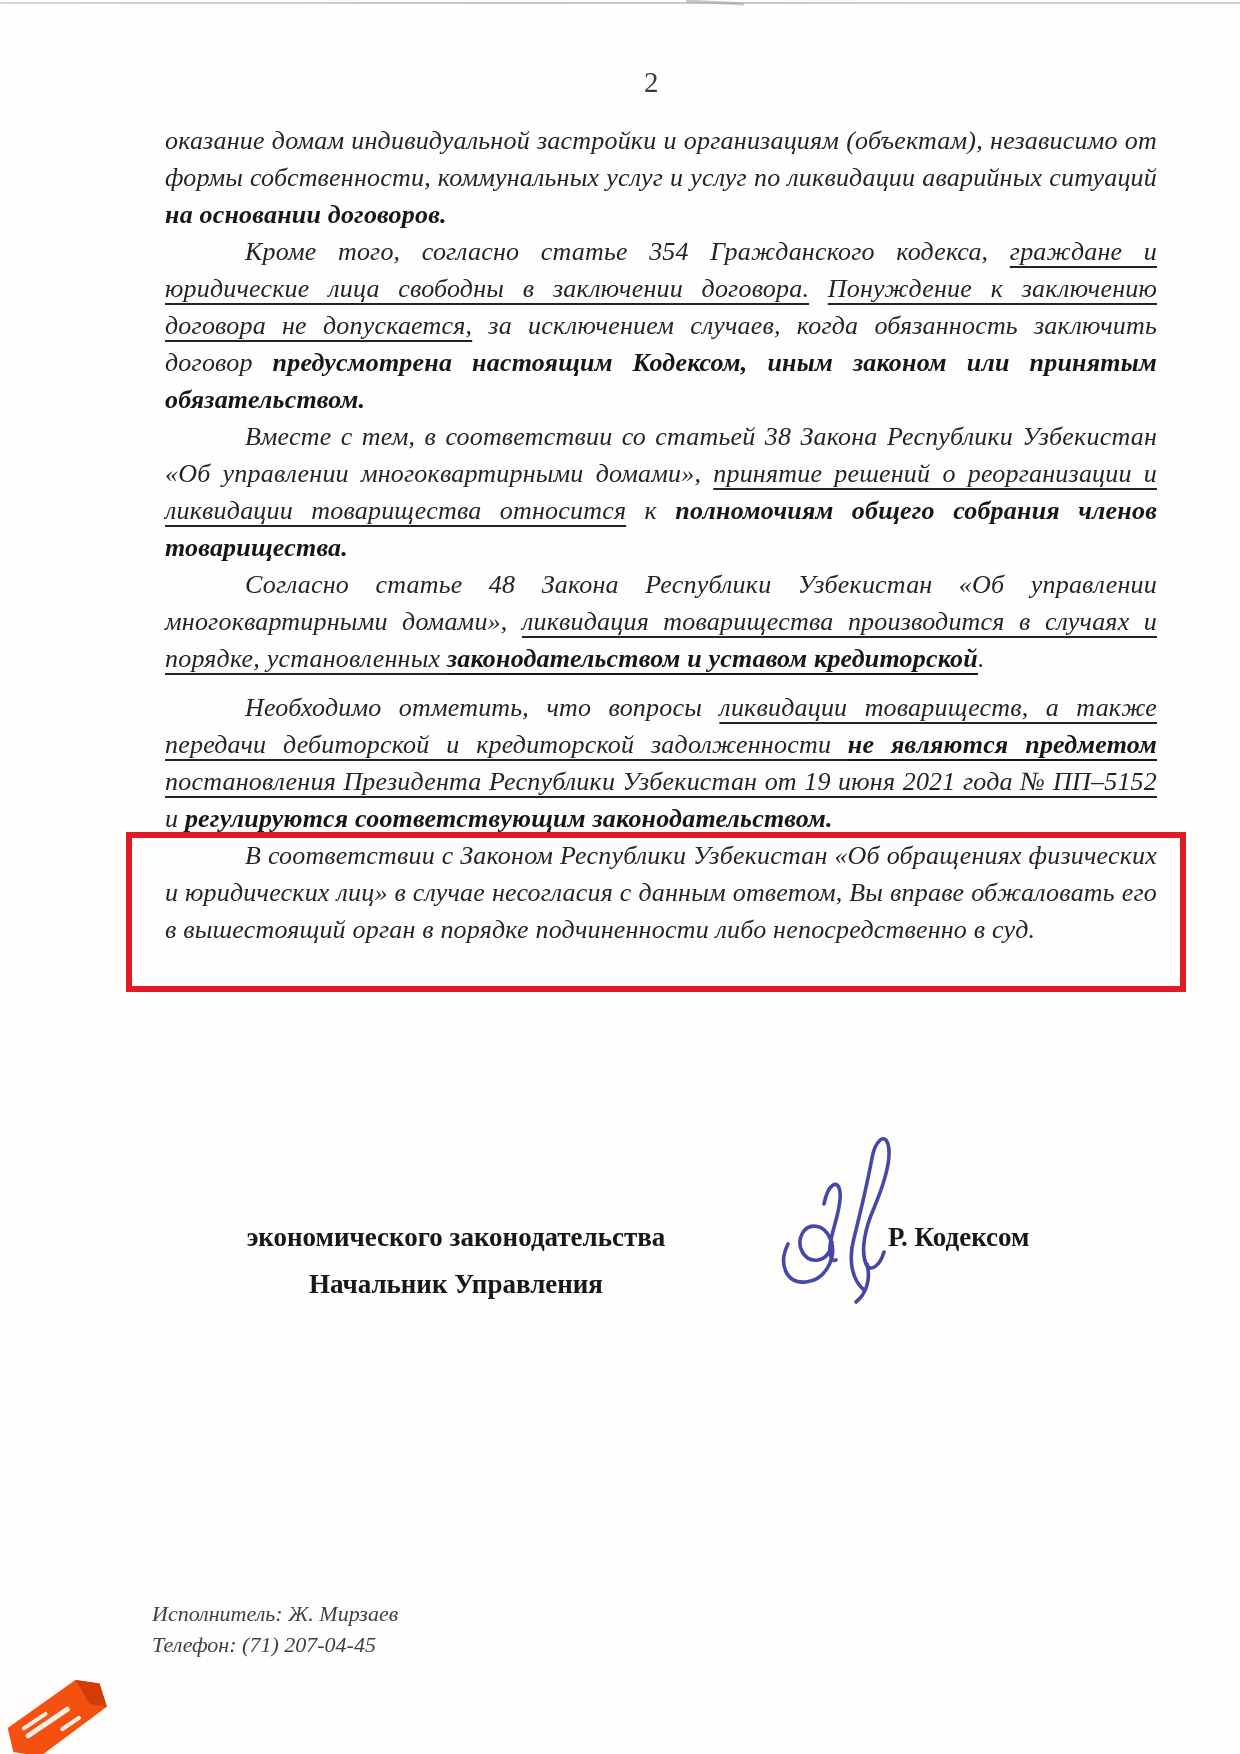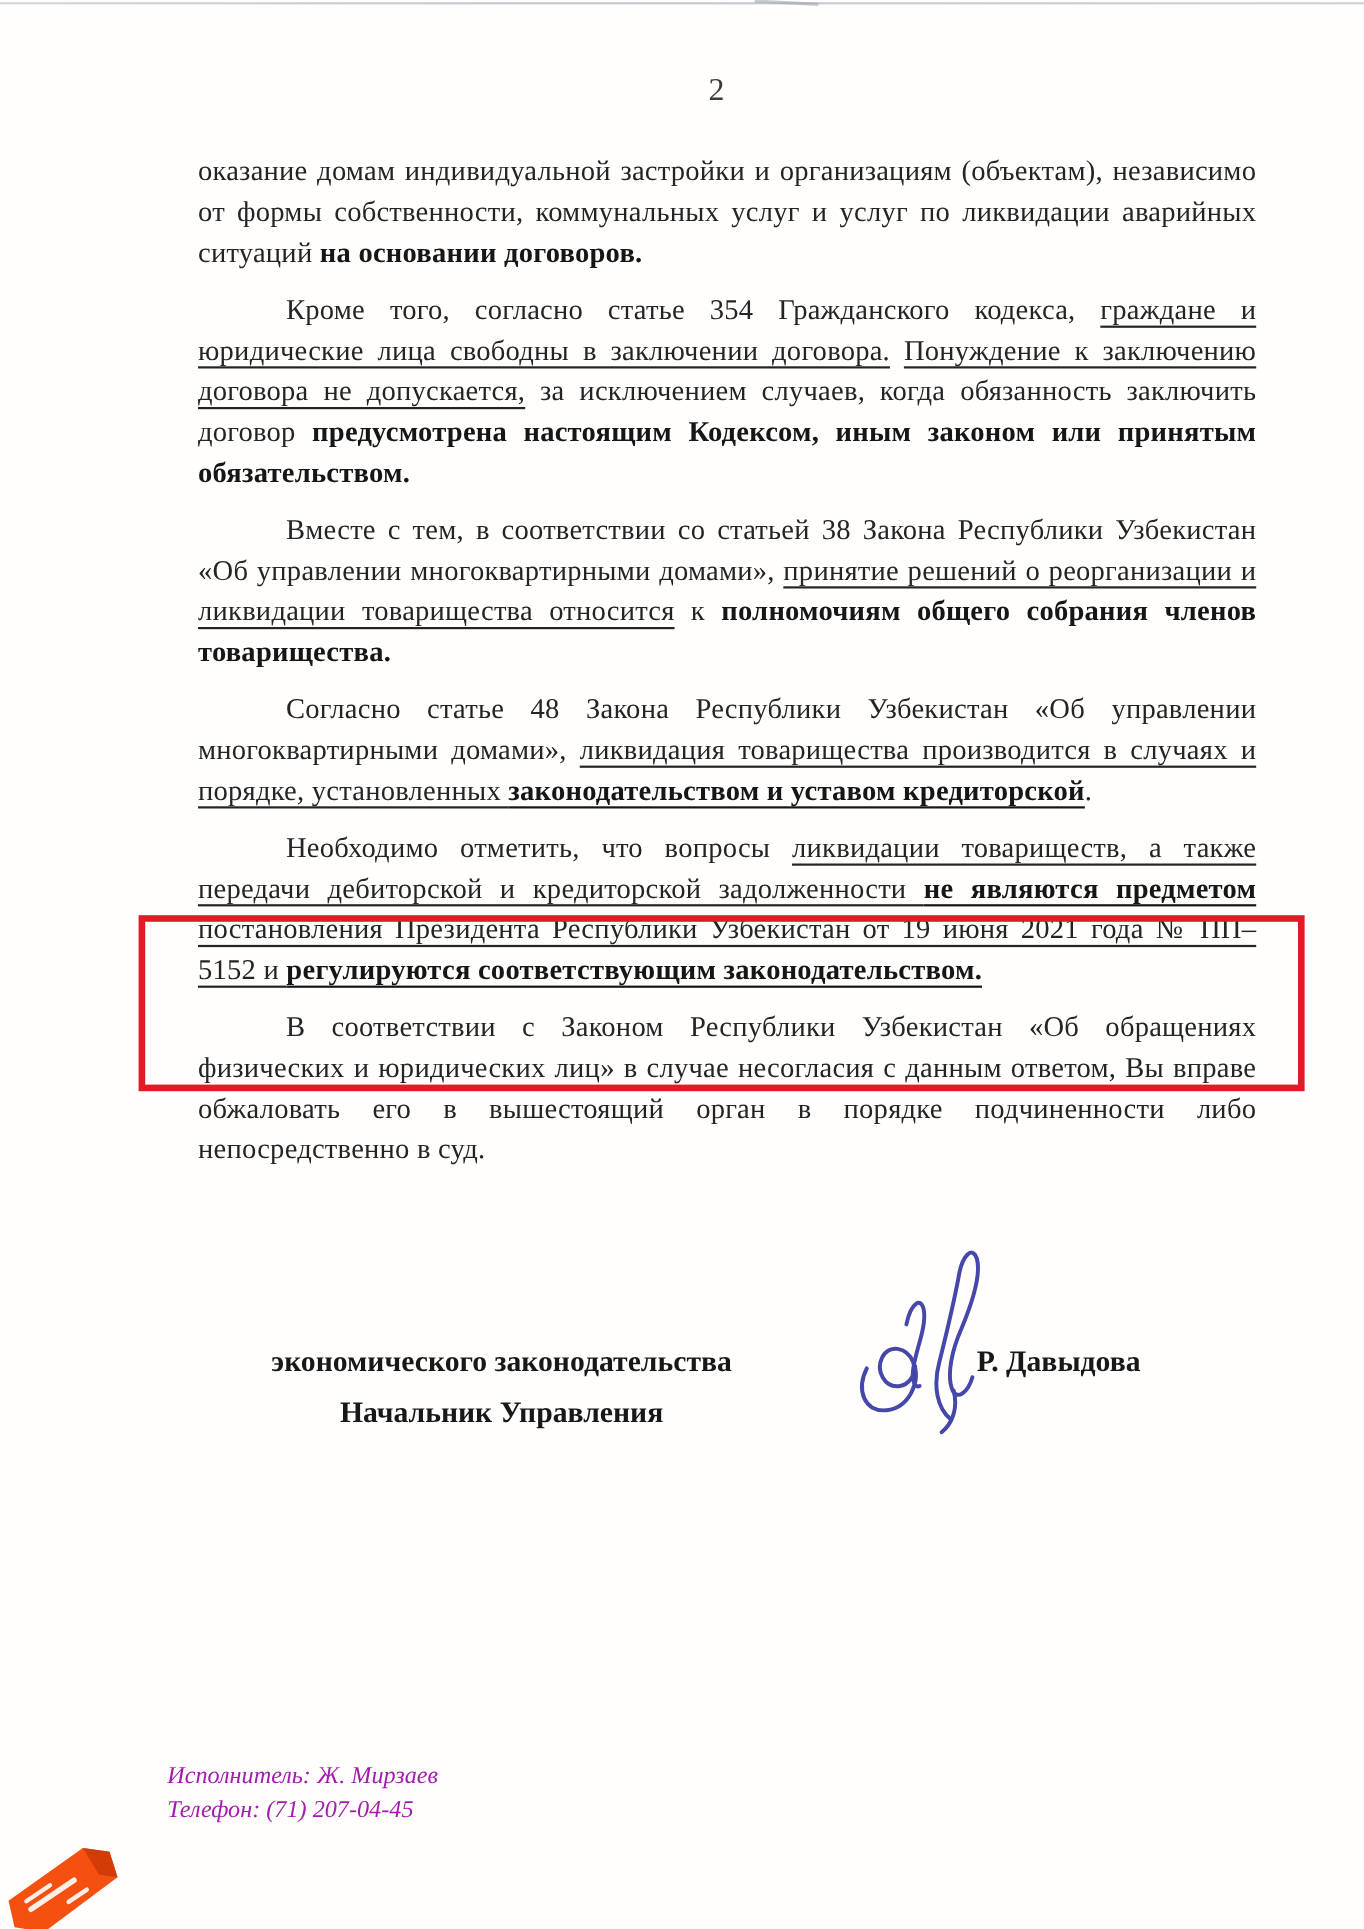--- a/index.html
+++ b/index.html
@@ -23,21 +23,21 @@
   .page-number{
     position:absolute;top:66px;left:644px;
     font-size:29px;color:#3c3c3c;
   }
   .doc-body{
     position:absolute;top:122px;left:165px;width:992px;
     font-size:26px;line-height:37px;
     text-align:justify;
     letter-spacing:.2px;
   }
-  .doc-body p{margin:15px;}
+  .doc-body p{margin:0;font-style:italic;}
   .doc-body p.indent{text-indent:80px;}
   .doc-body p.boxed{margin-top:12px;}
   .doc-body span.b{font-weight:bold;color:#161616;}
   .doc-body span.u{
     text-decoration:underline;
     text-decoration-thickness:2px;
     text-underline-offset:6px;
   }
   .highlight-box{
     position:absolute;left:126px;top:832px;
@@ -53,21 +53,21 @@
   .sig-name{
     position:absolute;left:888px;top:1222px;
     font-weight:bold;color:#181818;font-size:27px;
   }
   .sig-ink{
     position:absolute;left:774px;top:1132px;
     width:136px;height:172px;color:#4547a9;
   }
   .footer-exec{
     position:absolute;left:152px;top:1598px;
-    font-style:italic;font-size:22px;line-height:31px;color:#a21caf;
+    font-style:italic;font-size:22px;line-height:31px;color:#404040;
   }
   .watermark{
     position:absolute;left:2px;top:1692px;width:130px;height:66px;
     transform:rotate(-27deg);transform-origin:30% 70%;
   }
 </style>
 </head>
 <body>
 
 <div class="page">
@@ -95,21 +95,21 @@
 
   <svg class="sig-ink" viewBox="0 0 136 172" fill="none" style="color: rgb(69, 71, 169);">
     <g stroke="currentColor" stroke-width="3.6" stroke-linecap="round" fill="none">
       <path d="M14,112 C4,132 12,152 32,150 C52,148 64,124 56,106 C50,92 34,90 28,102 C22,114 30,130 44,128 C52,127 58,118 58,110"></path>
       <path d="M50,72 C54,52 64,46 66,60 C68,76 58,96 56,114 C55,124 58,130 62,128"></path>
       <path d="M90,158 C78,148 74,128 80,106 C86,82 94,48 98,26 C101,10 110,0 114,12 C118,26 110,52 100,76 C92,94 86,118 92,132 C96,141 106,134 110,120"></path>
       <path d="M93,132 C97,148 92,162 82,170"></path>
     </g>
   </svg>
 
-  <div class="sig-name">Р. Давыдова</div>
+  <div class="sig-name">Р. Кодексом</div>
 
   <div class="footer-exec">
     <div>Исполнитель: Ж. Мирзаев</div>
     <div>Телефон: (71) 207-04-45</div>
   </div>
 
   <svg class="watermark" viewBox="0 0 130 66">
     <polygon points="14,22 96,10 116,24 112,48 30,62 8,46" style="fill: rgb(244, 80, 15);"></polygon>
     <polygon points="96,10 116,24 112,48 98,38" style="fill: rgb(211, 60, 6);"></polygon>
     <g fill="#ffffff" opacity="0.9">

